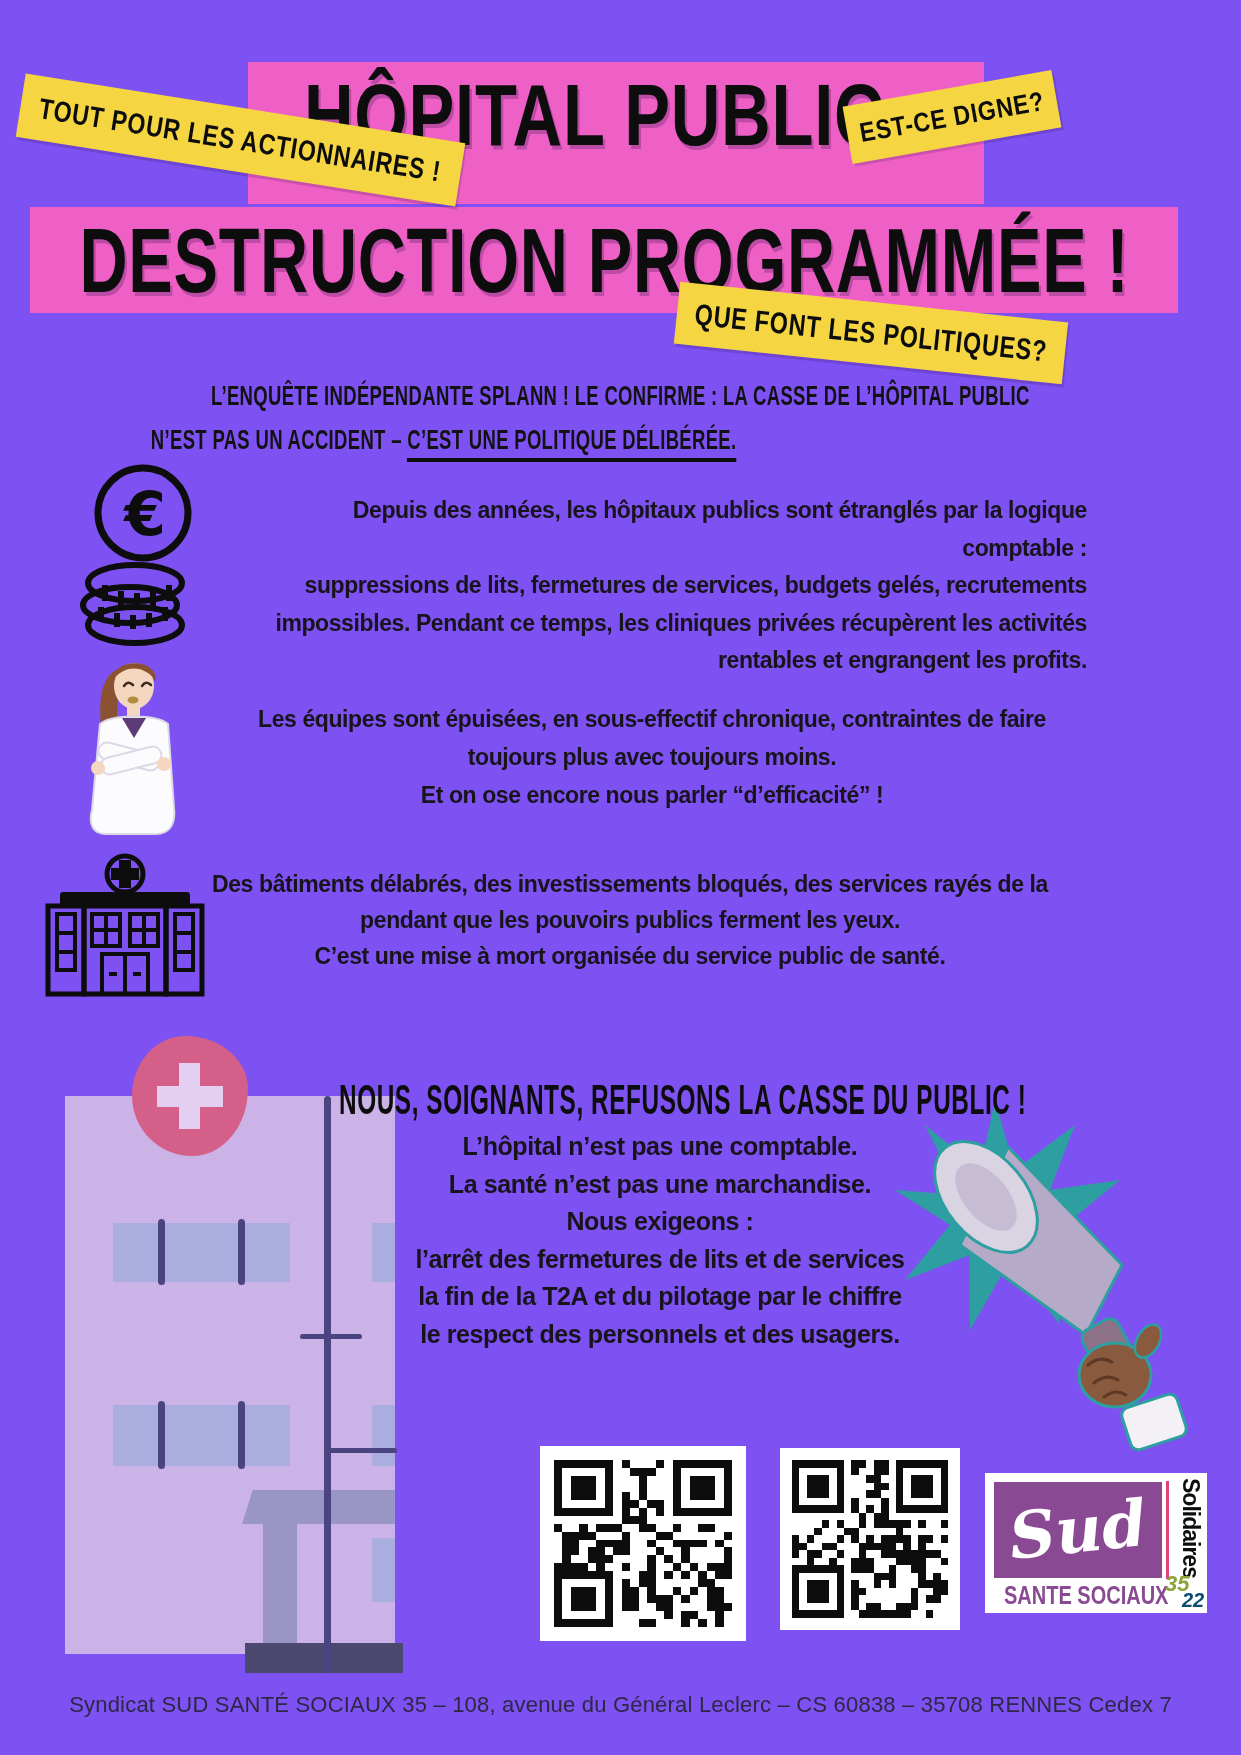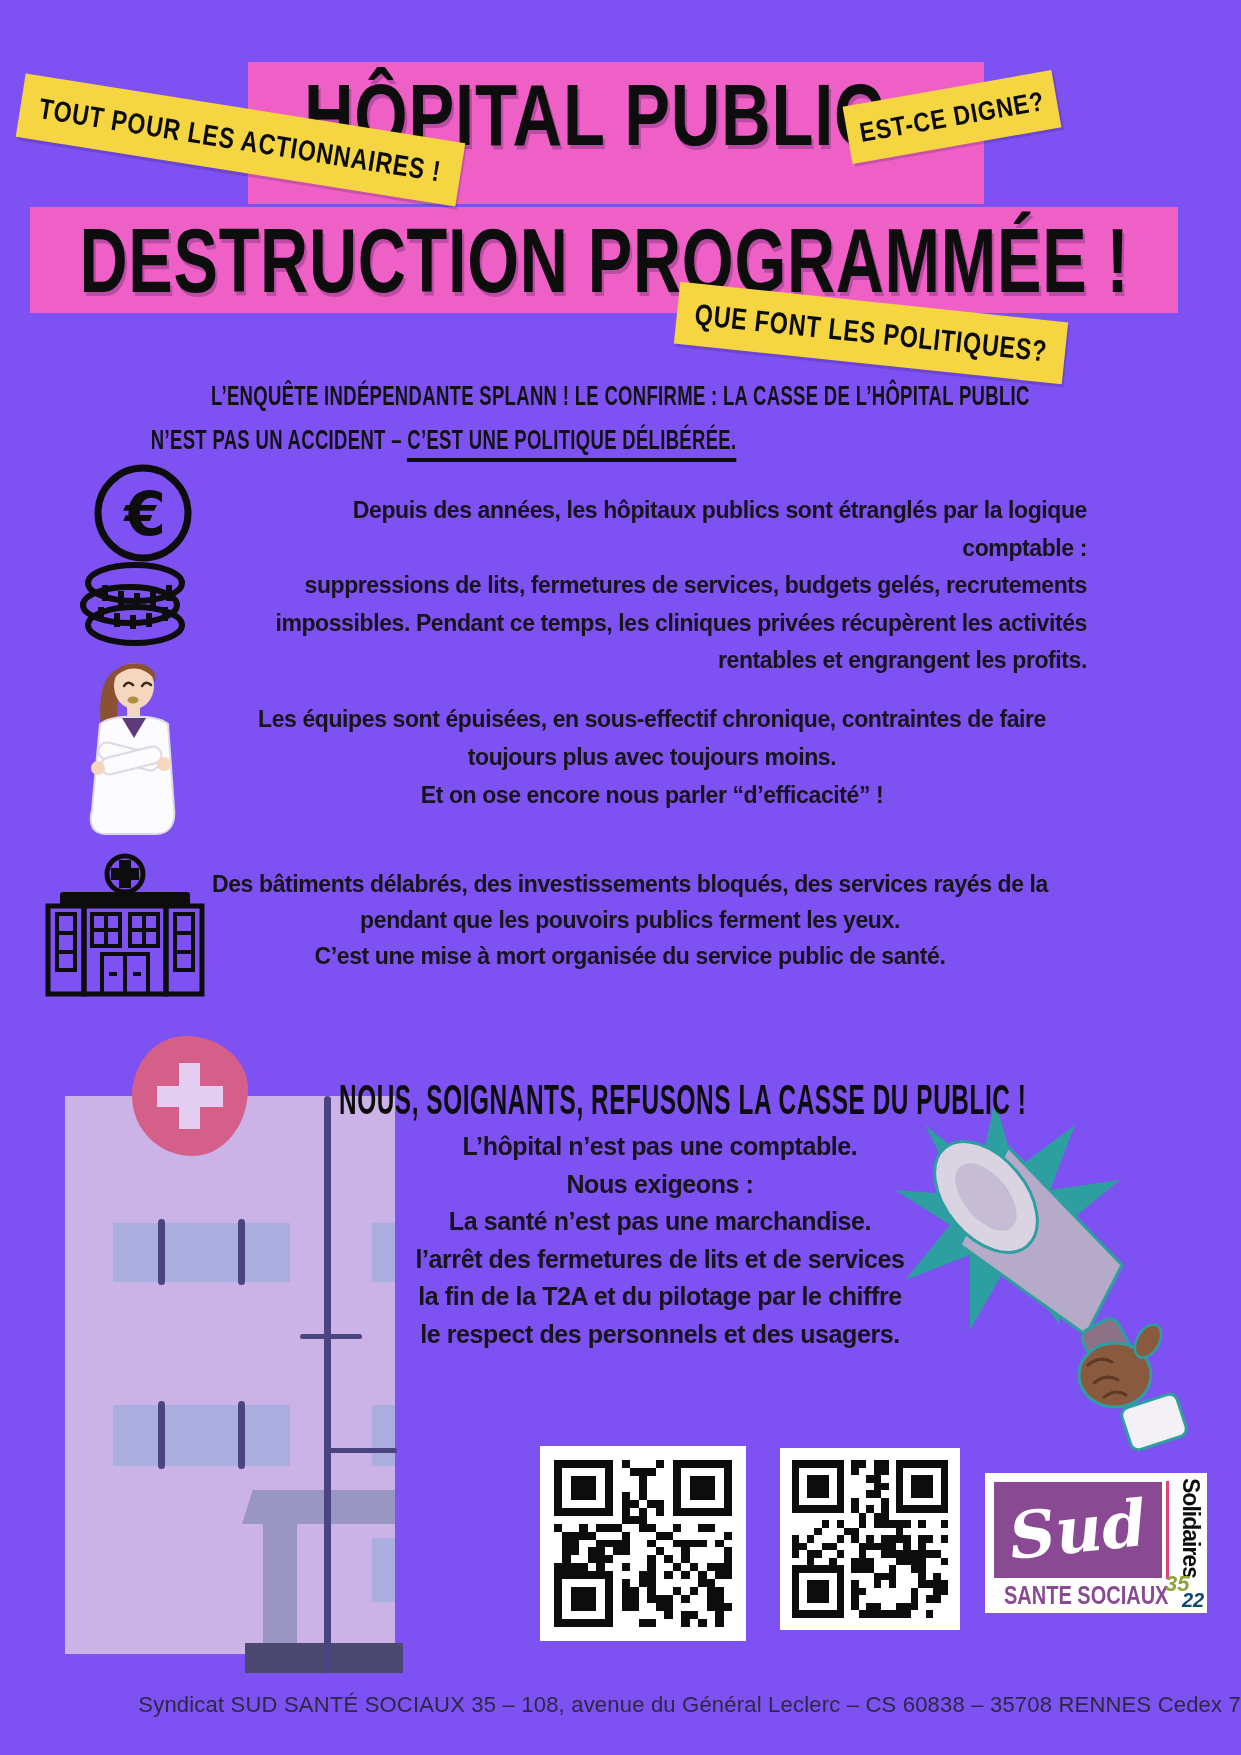--- a/index.html
+++ b/index.html
@@ -62,21 +62,21 @@
   .logo-sud{font-family:"DejaVu Serif",serif;font-style:italic;font-weight:bold;font-size:64px;color:#fff;
             transform:rotate(-6deg);line-height:1;}
   .logo-ss{position:absolute;left:1px;top:108px;width:180px;text-align:center;color:#8A4A93;font-weight:900;
            font-size:25px;transform:scaleX(.8);white-space:nowrap;}
   .logo-line{position:absolute;left:181px;top:8px;width:3px;height:98px;background:#E0447C;}
   .logo-sol{position:absolute;right:3px;top:5px;writing-mode:vertical-rl;font-size:23px;font-weight:700;
             color:#0d0d0d;letter-spacing:-1px;height:108px;}
   .logo-35{position:absolute;left:180px;top:98px;color:#8CA43C;font-style:italic;font-weight:700;font-size:22px;}
   .logo-22{position:absolute;left:197px;top:116px;color:#0c4a6e;font-style:italic;font-weight:700;font-size:20px;}
   
-  .footer{position:absolute;left:0;top:1692px;width:1241px;text-align:right;font-size:22px;color:#2E2844;
+  .footer{position:absolute;left:0;top:1692px;width:1241px;text-align:center;font-size:22px;color:#2E2844;
           font-weight:400;letter-spacing:.2px;z-index:3;}
   svg{position:absolute;}
 </style>
 </head>
 <body>
 
 <div class="poster">
 
   <div class="banner banner1">
     <span class="display t1">HÔPITAL PUBLIC -</span>
@@ -167,22 +167,22 @@
     <span class="bl">Des bâtiments délabrés, des investissements bloqués, des services rayés de la</span>
     <span class="bl">pendant que les pouvoirs publics ferment les yeux.</span>
     <span class="bl">C’est une mise à mort organisée du service public de santé.</span>
   </div>
 
   <div class="heading">
     <span class="display">NOUS, SOIGNANTS, REFUSONS LA CASSE DU PUBLIC !</span>
   </div>
   <div class="para manifesto">
     <span class="bl">L’hôpital n’est pas une comptable.</span>
+    <span class="bl">La santé n’est pas une marchandise.</span>
     <span class="bl">Nous exigeons :</span>
-    <span class="bl">La santé n’est pas une marchandise.</span>
     <span class="bl">l’arrêt des fermetures de lits et de services</span>
     <span class="bl">la fin de la T2A et du pilotage par le chiffre</span>
     <span class="bl">le respect des personnels et des usagers.</span>
   </div>
 
   <div class="building">
     <div class="bwin" style="left:48px;top:127px;width:177px;height:59px;">
       <div class="wline" style="left:45px;top:-4px;height:66px;"></div>
       <div class="wline" style="left:125px;top:-4px;height:66px;"></div>
     </div>

